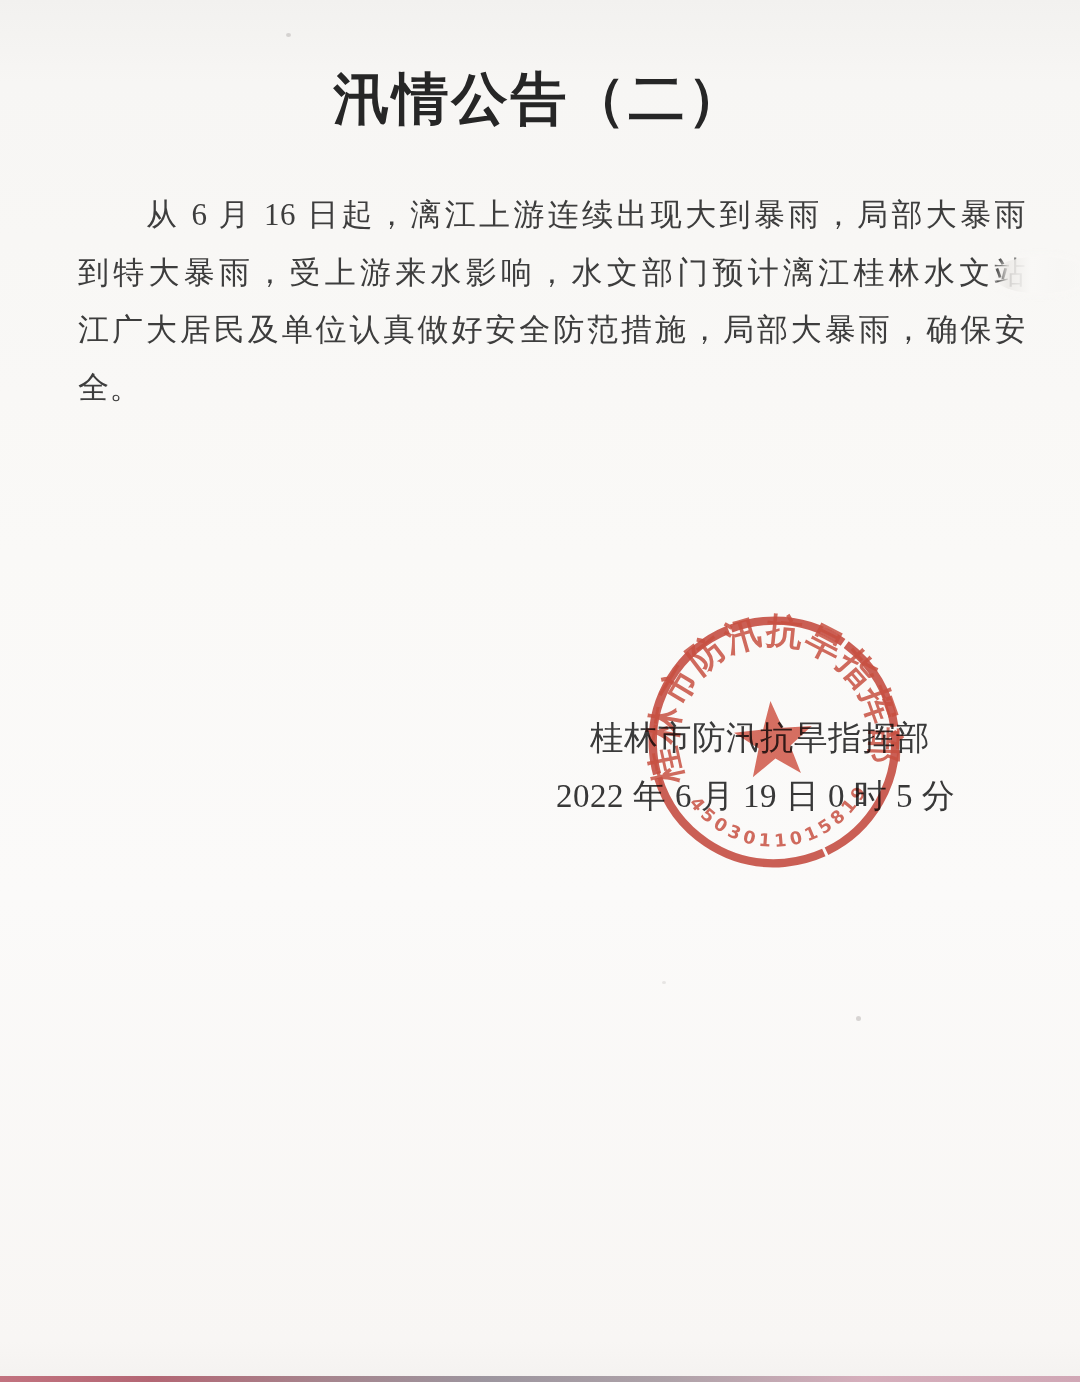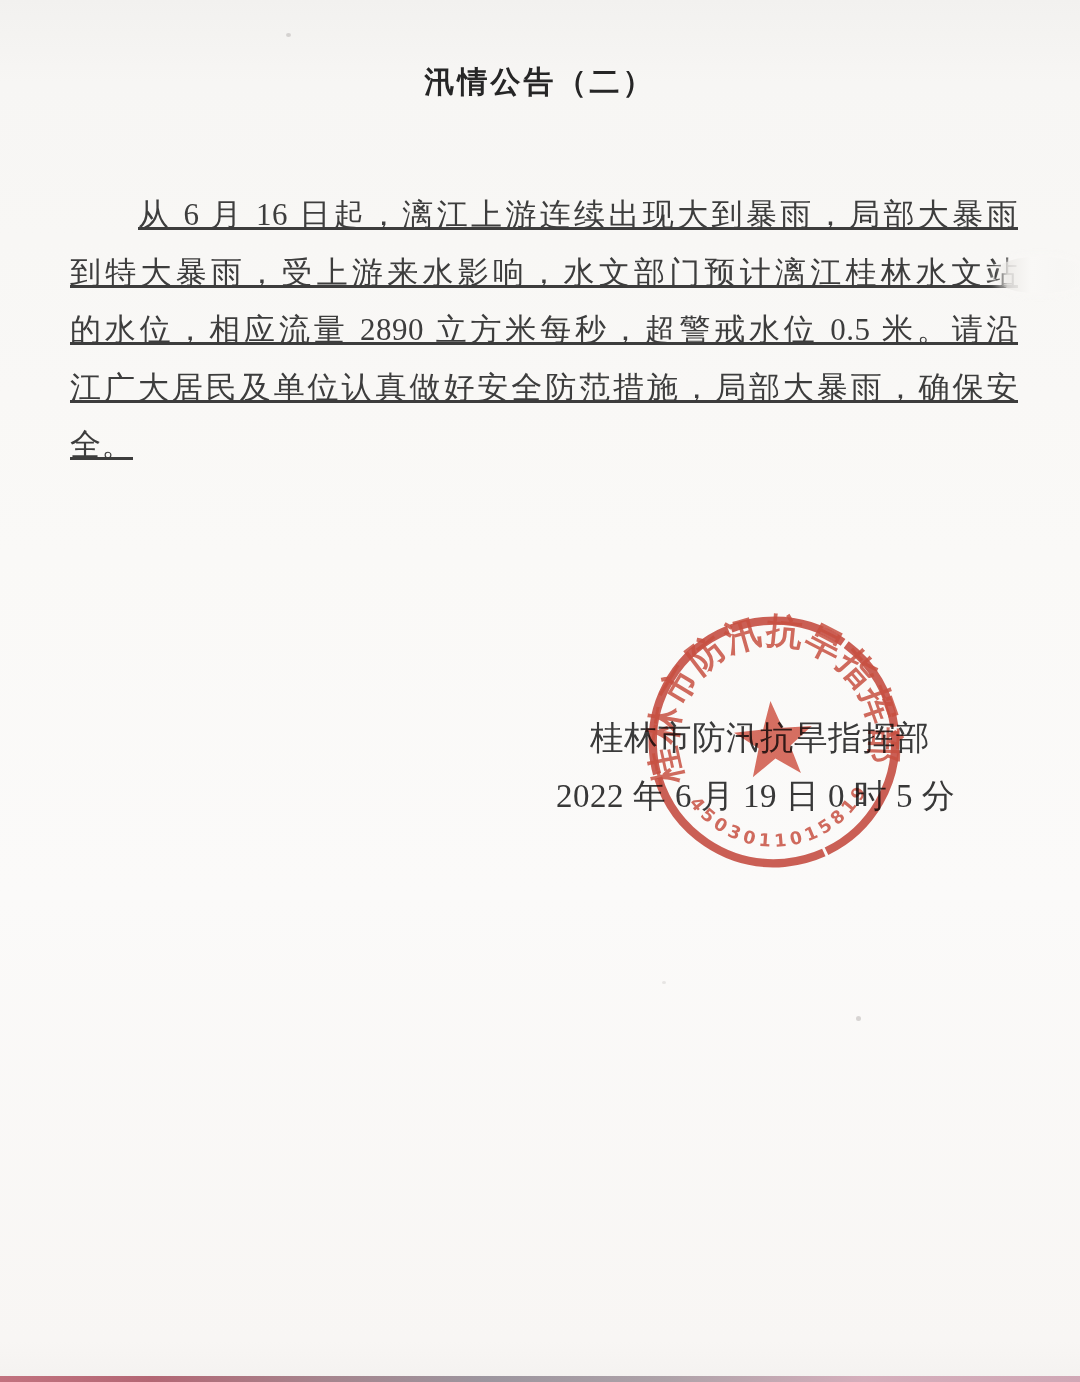--- a/index.html
+++ b/index.html
@@ -16,33 +16,32 @@
     overflow: hidden;
     background:
       linear-gradient(180deg, #f2f1ef 0%, #f7f6f4 6%, #faf9f7 40%, #fbfaf9 65%, #f8f6f4 97%, #f4f2f0 100%);
   }
   .doc-title {
     position: absolute;
     top: 62px;
     left: 0;
     width: 1080px;
     text-align: center;
-    font-size: 30px;
+    font-size: 56px;
     font-weight: 700;
     letter-spacing: 3px;
     color: #262626;
   }
   .body-block {
     position: absolute;
-    left: 70px;
+    left: 78px;
     top: 186px;
     width: 948px;
     font-size: 31px;
     color: #3d3d3d;
-    text-decoration: underline;
   }
   .bline {
     height: 57.5px;
     line-height: 57.5px;
     text-align: justify;
     text-align-last: justify;
     white-space: nowrap;
     letter-spacing: 0.5px;
   }
   .bline.first { padding-left: 68px; }
@@ -120,21 +119,20 @@
 </head>
 <body>
 
 <div class="page">
 
   <div class="doc-title">汛情公告（二）</div>
 
   <div class="body-block">
     <div class="bline first">从 6 月 16 日起，漓江上游连续出现大到暴雨，局部大暴雨</div>
     <div class="bline">到特大暴雨，受上游来水影响，水文部门预计漓江桂林水文站</div>
-    <div class="bline">的水位，相应流量 2890 立方米每秒，超警戒水位 0.5 米。请沿</div>
     <div class="bline">江广大居民及单位认真做好安全防范措施，局部大暴雨，确保安</div>
     <div class="bline last">全。</div>
   </div>
 
   <div class="smudge"></div>
 
   <div class="signature-line">桂林市防汛抗旱指挥部</div>
 
   <div class="date-line">2022 年 6 月 19 日 0 时 5 分</div>
 

